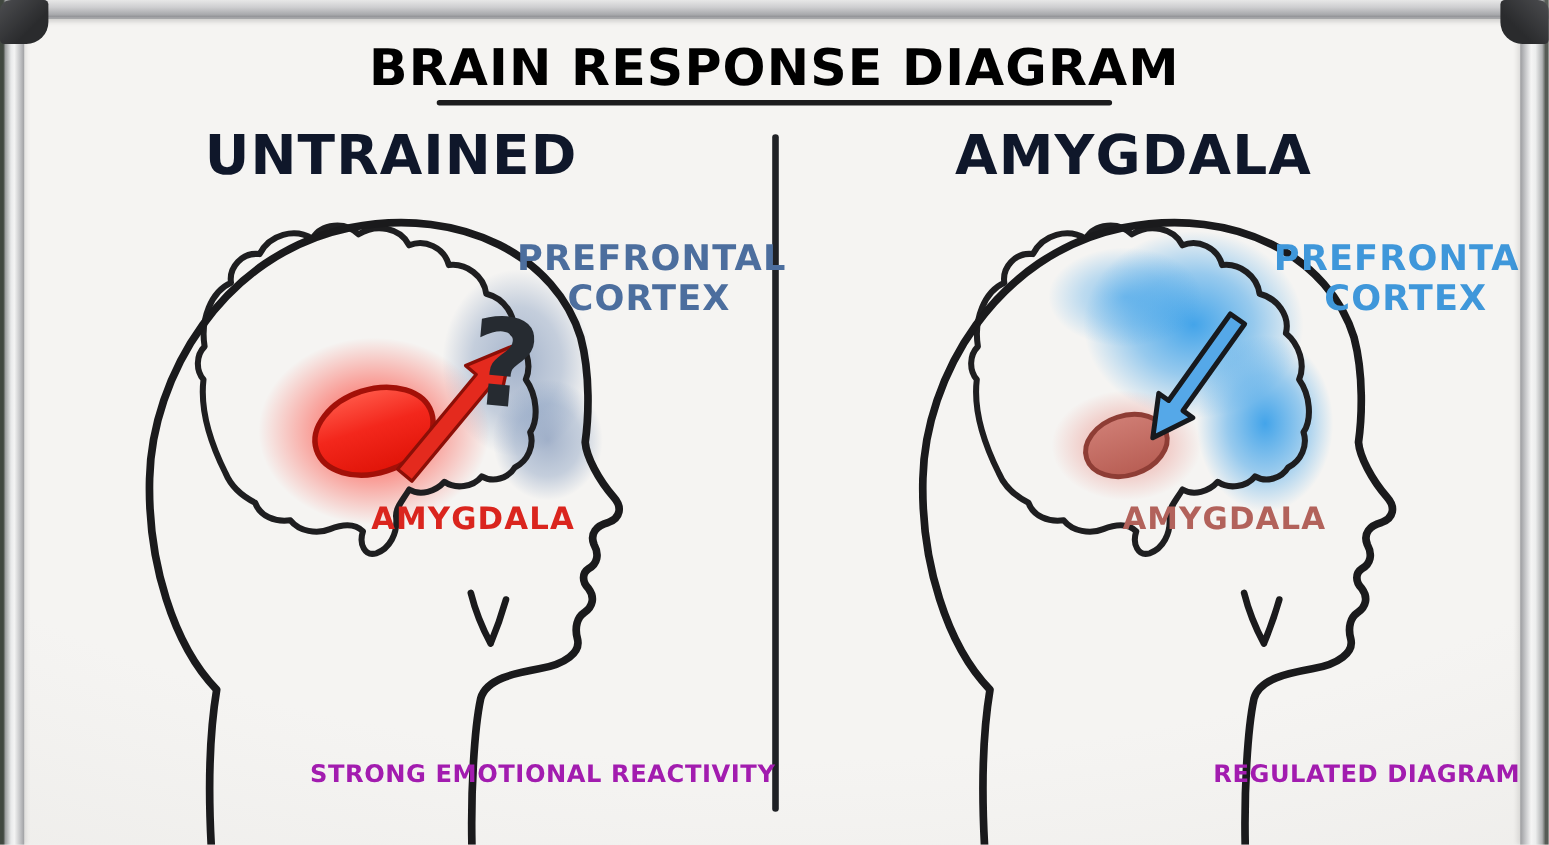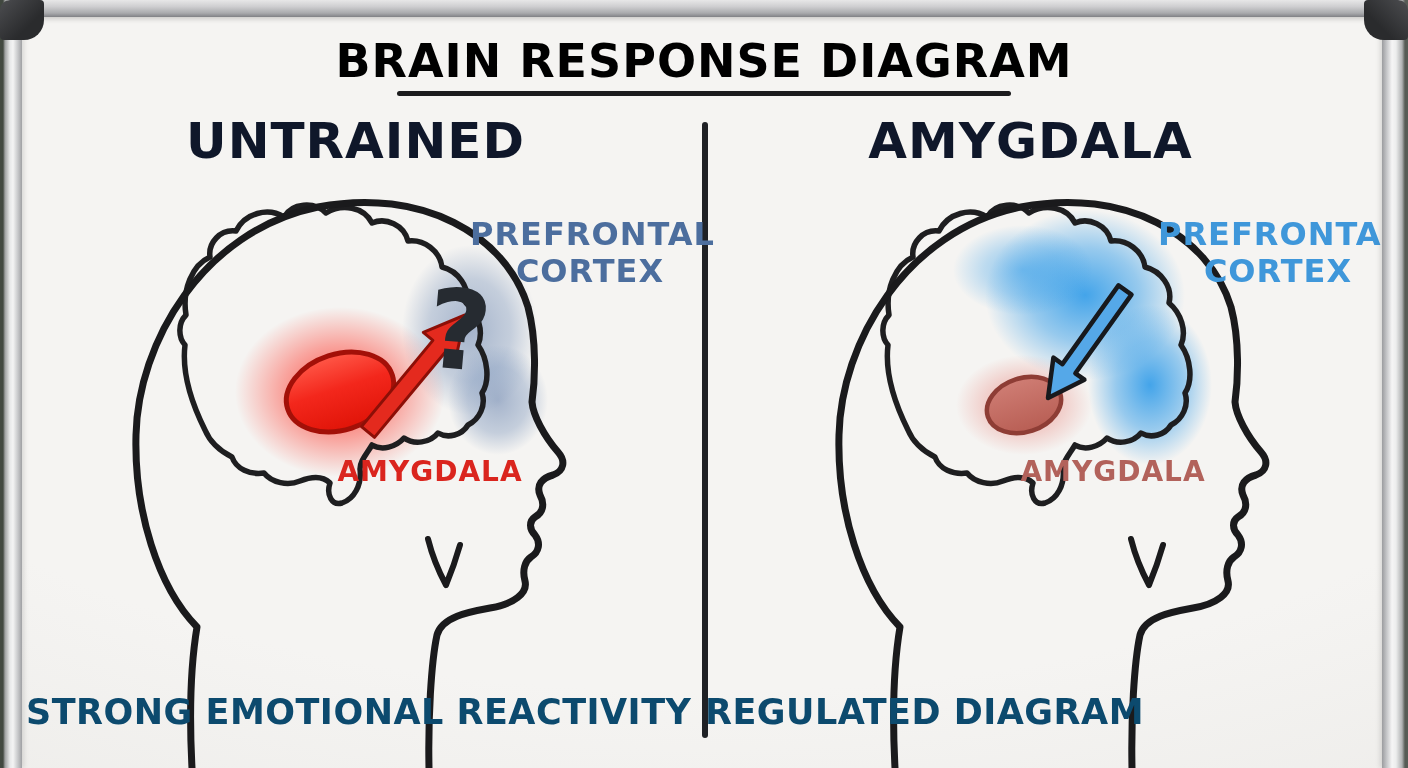--- a/index.html
+++ b/index.html
@@ -49,22 +49,22 @@
   .panel{position:absolute;top:0;height:768px;z-index:2;}
   .panel-left{left:26px;width:679px;}
   .panel-right{left:705px;width:677px;}
   .panel-header{
     position:absolute;top:112px;left:0;width:100%;text-align:center;
     font-size:50px;font-weight:bold;color:#0f172a;letter-spacing:1px;
   }
   .panel-left .panel-header{transform:translateX(-10px);}
   .panel-right .panel-header{transform:translateX(-13px);}
   .panel-caption{
-    position:absolute;top:692px;left:0;width:100%;text-align:left;
-    font-size:35px;font-weight:bold;color:#0c4a6e;letter-spacing:0.5px;
+    position:absolute;top:692px;left:0;width:100%;text-align:right;
+    font-size:22px;font-weight:bold;color:#a21caf;letter-spacing:0.5px;
   }
   .head-svg{position:absolute;top:195px;}
   .panel-left .head-svg{left:44px;}
   .panel-right .head-svg{left:68px;}
   .pfc-label{
     position:absolute;top:216px;width:240px;text-align:center;
     font-size:32px;font-weight:bold;line-height:1.15;letter-spacing:1px;
     white-space:pre-line;
   }
   .panel-left  .pfc-label{left:444px;color:#4c6e9e;}

